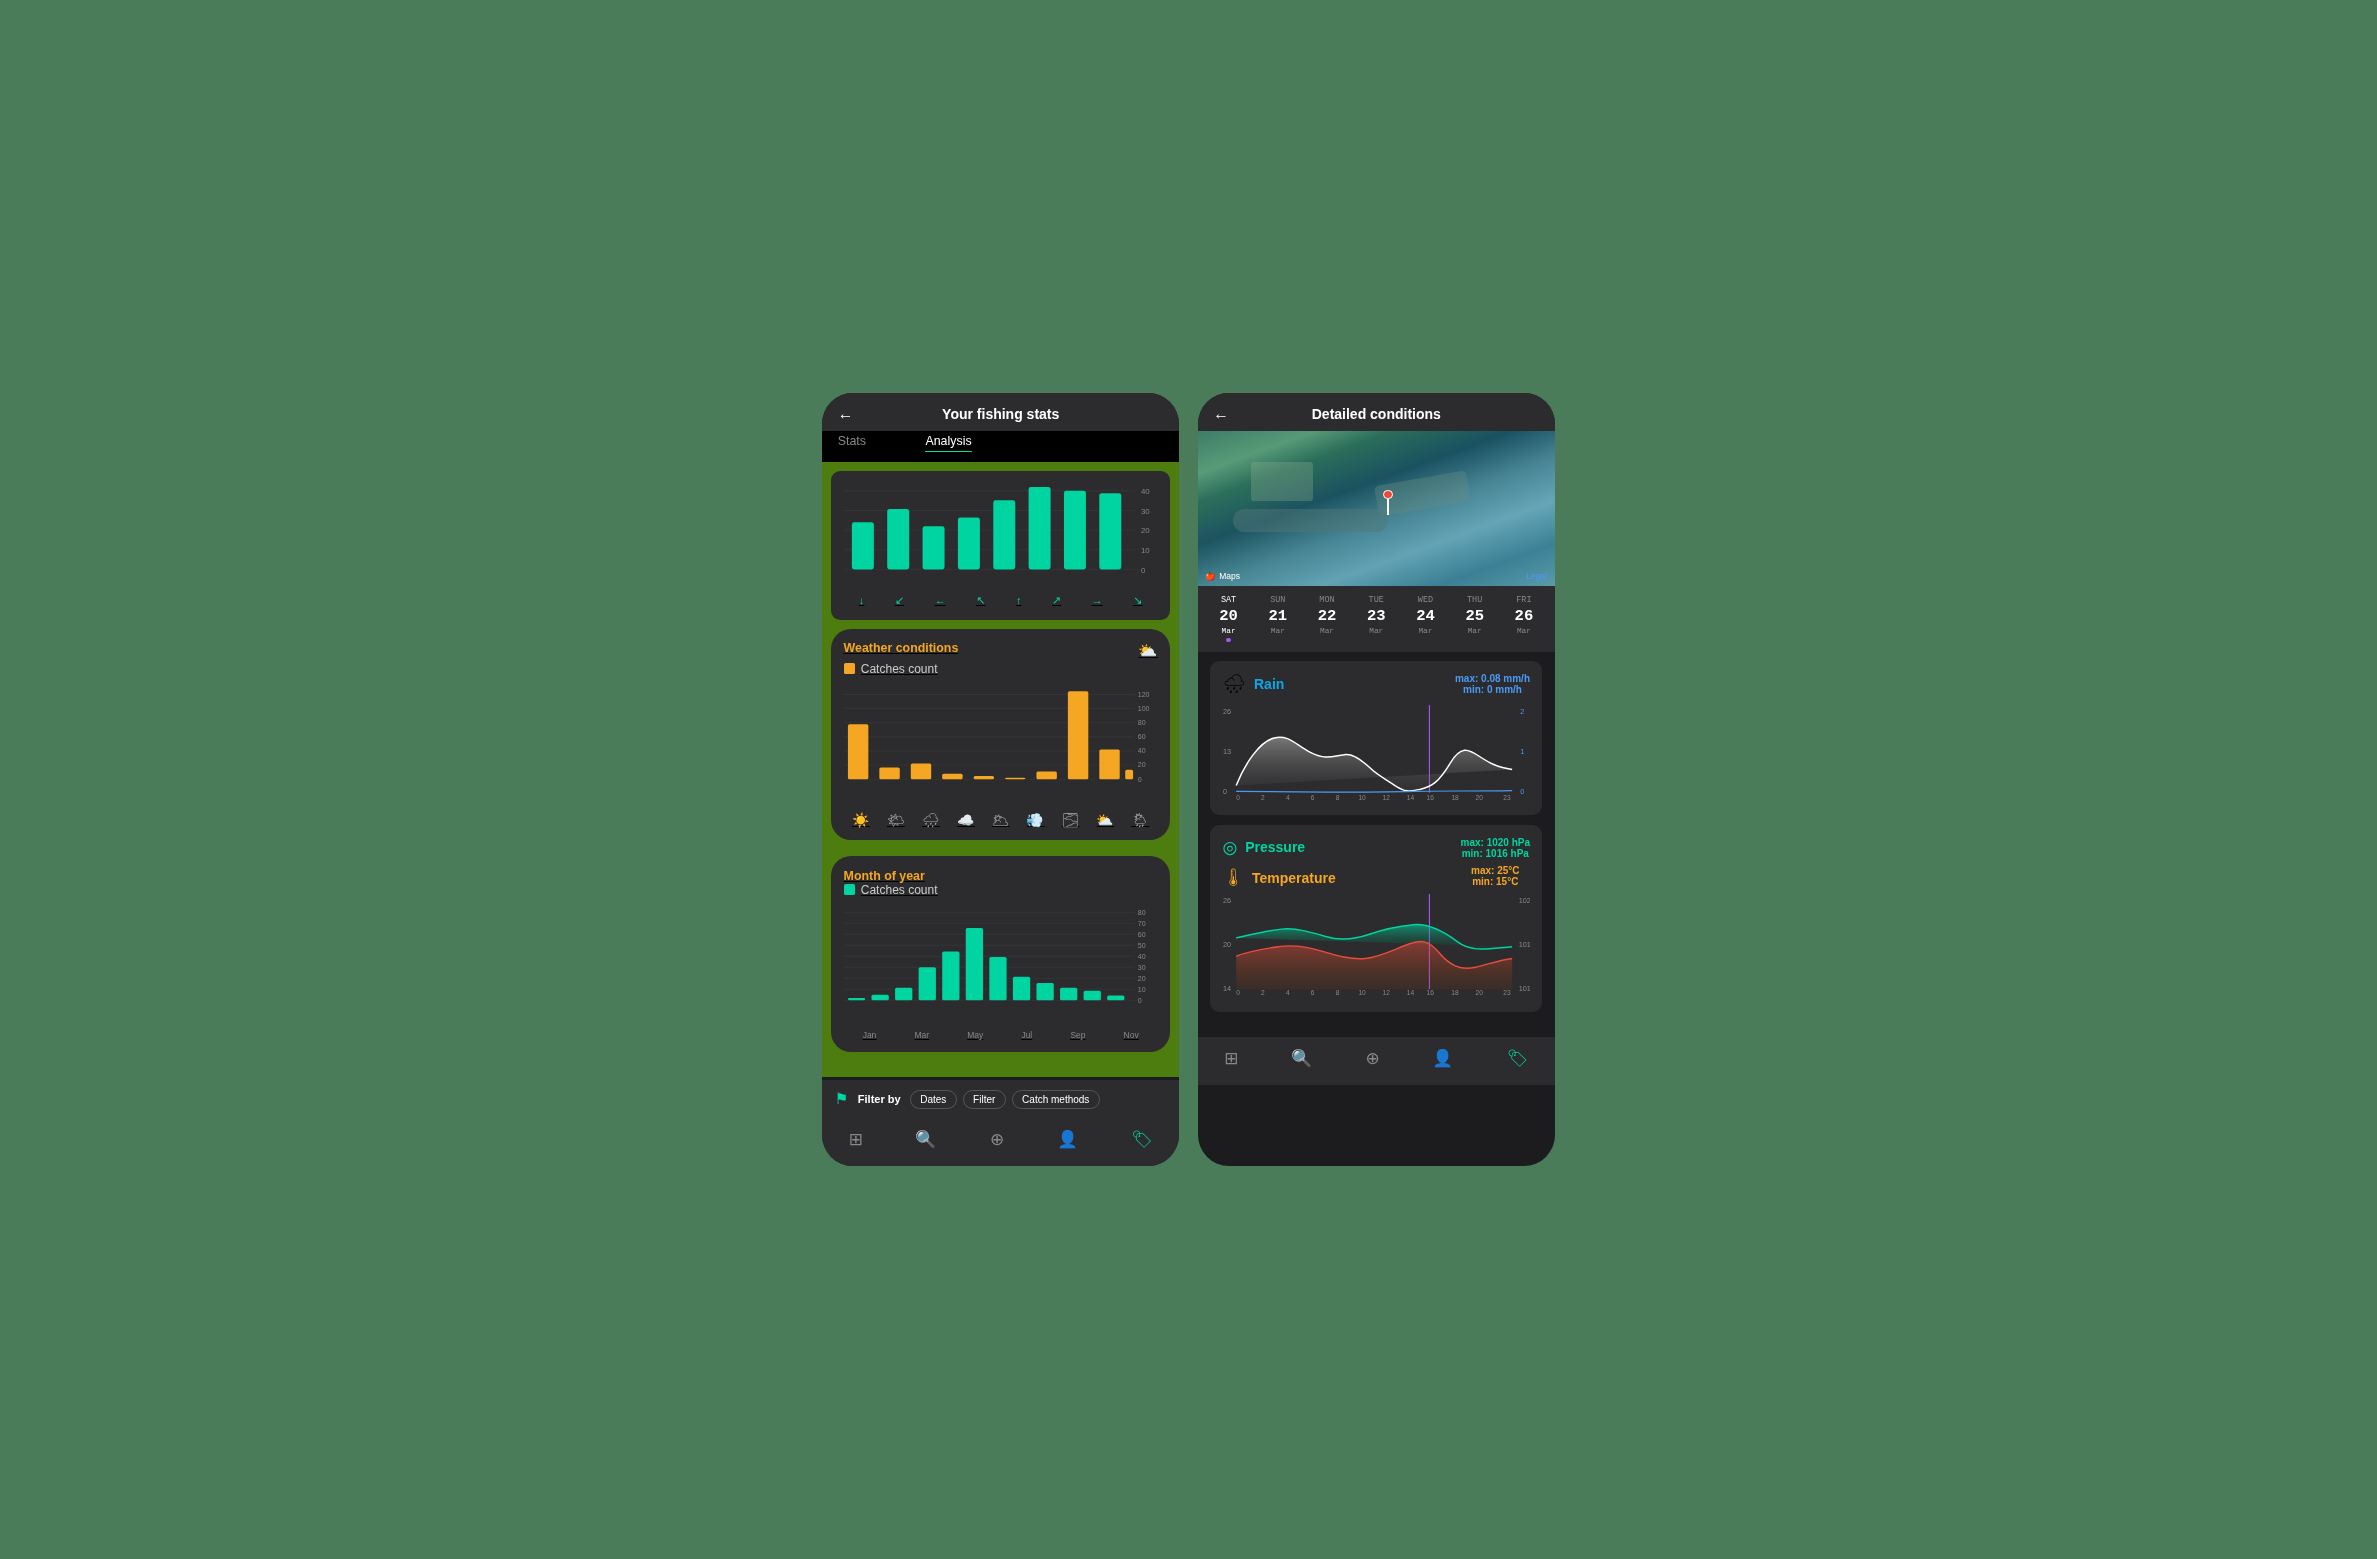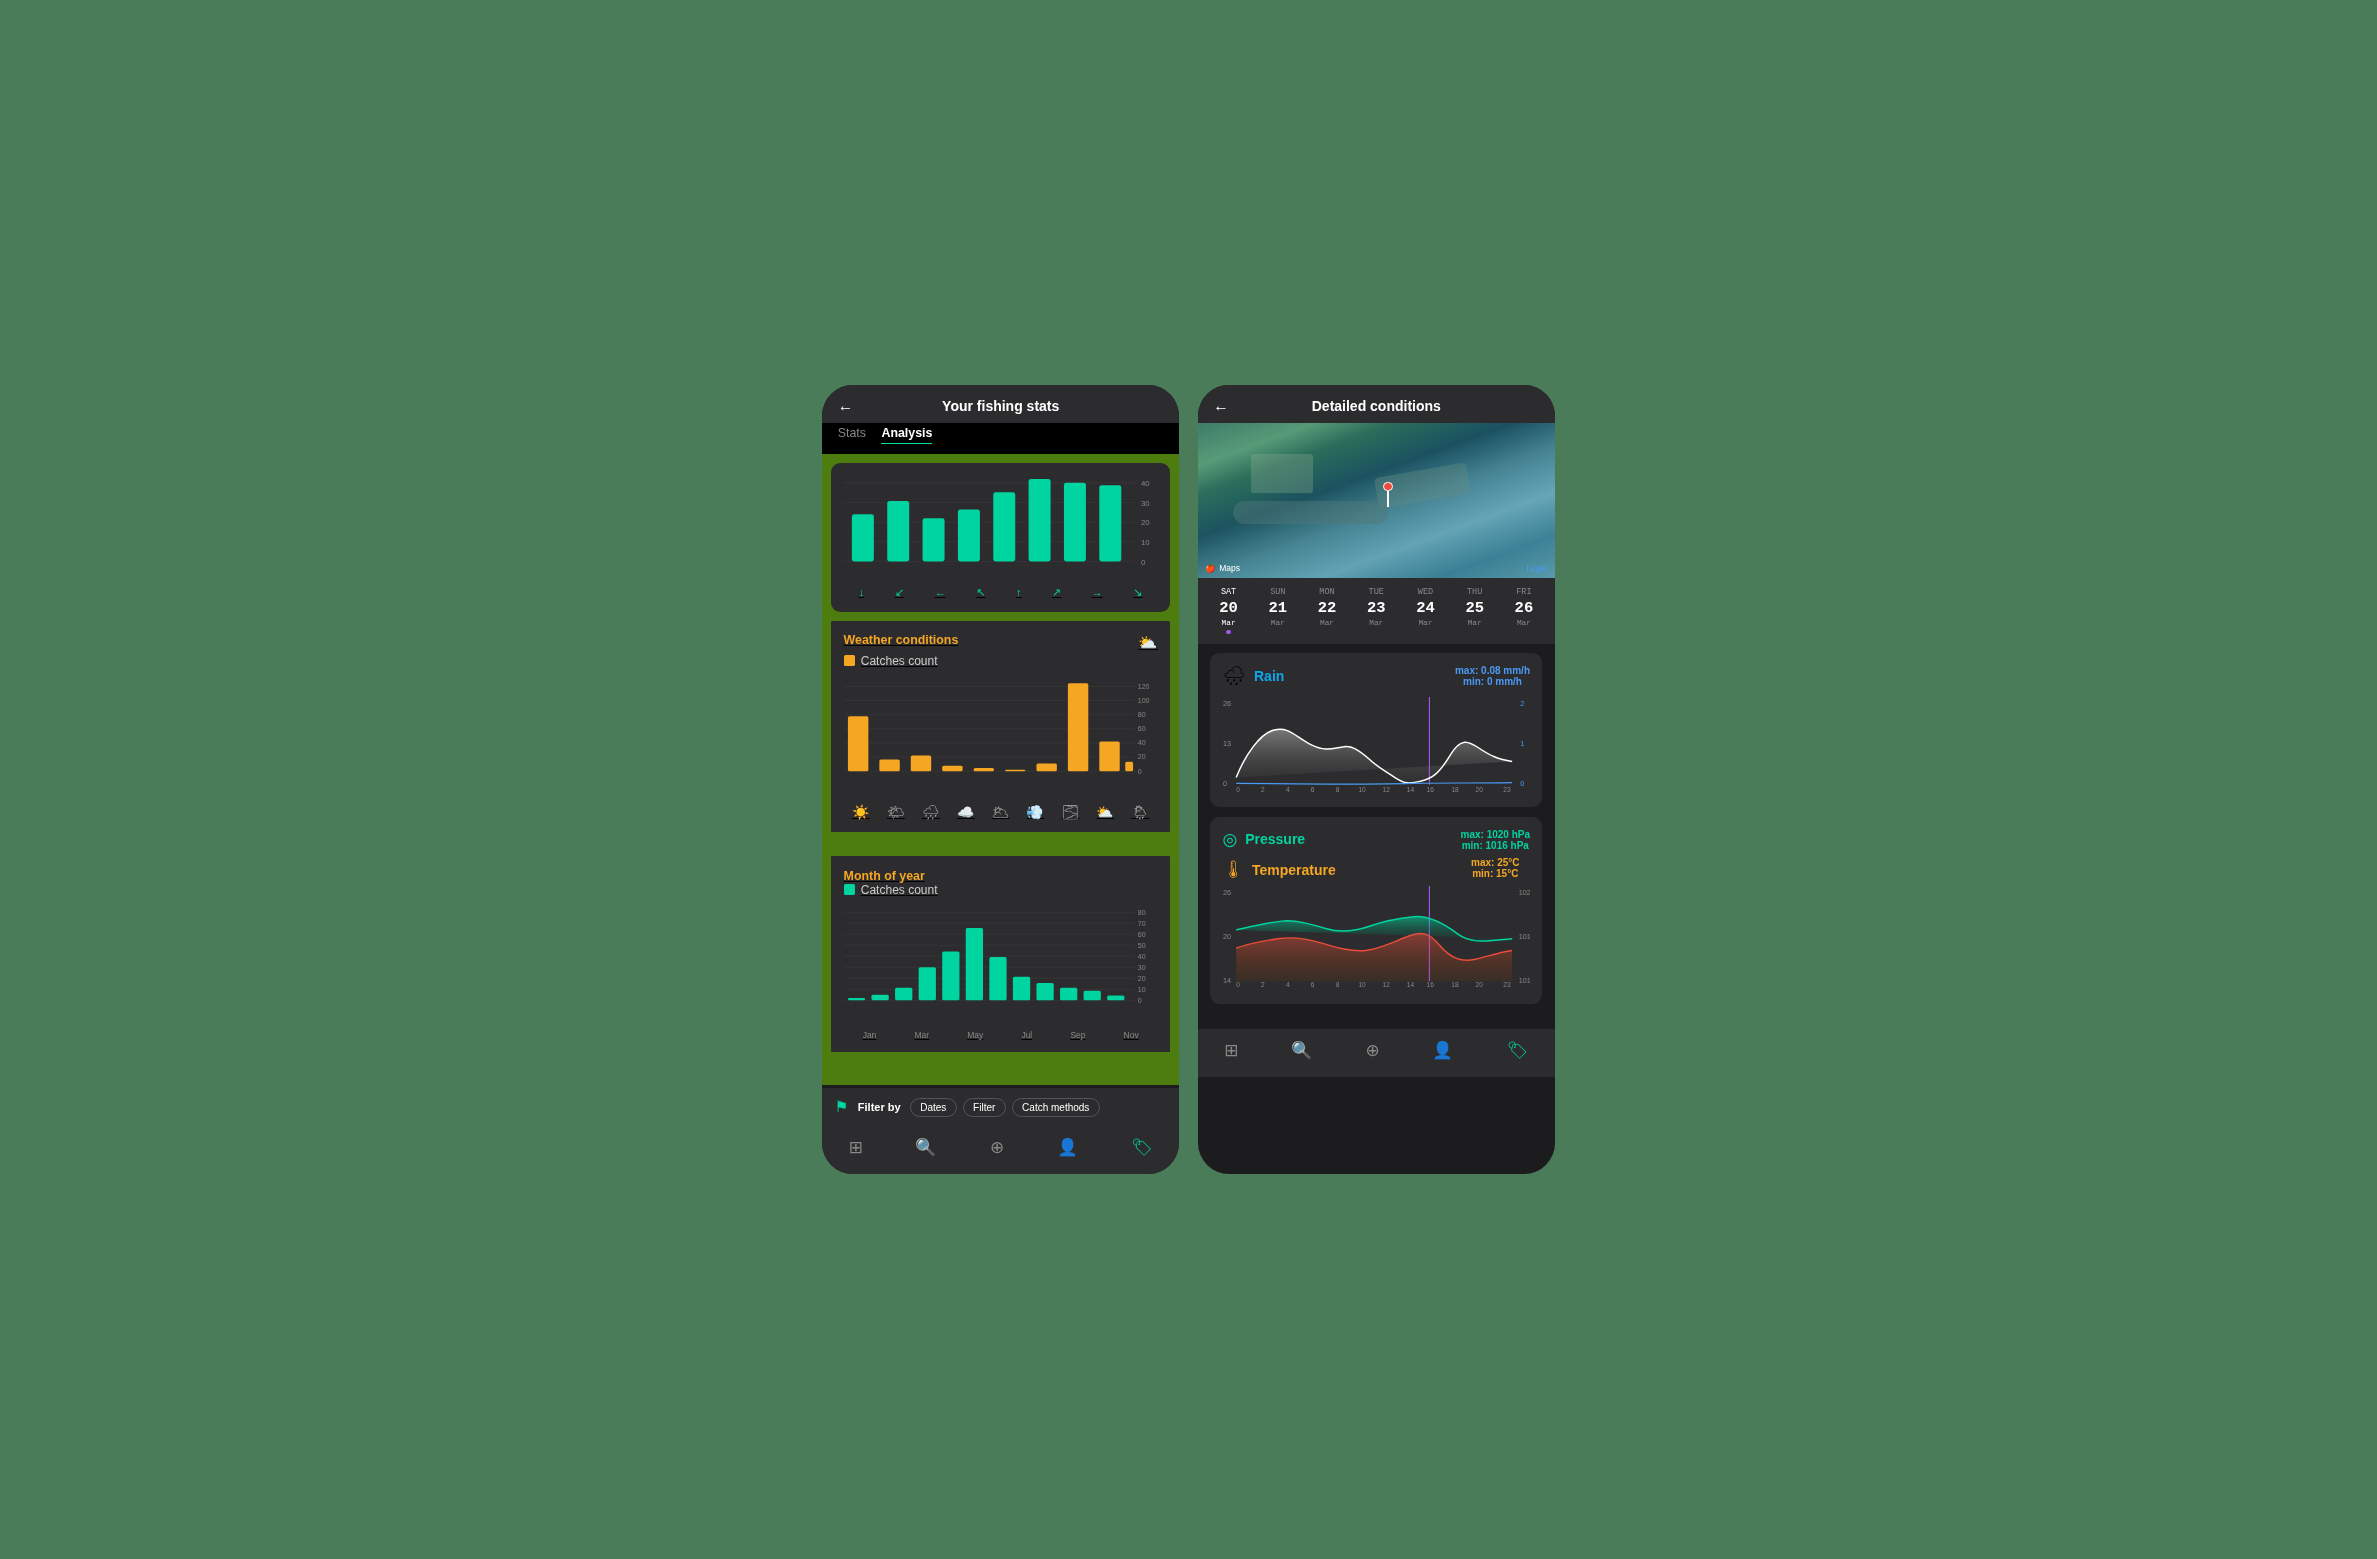--- a/index.html
+++ b/index.html
@@ -52,37 +52,38 @@
       gap: 15.5px;
     }
     .tab {
       color: #888;
       font-size: 12.4px;
       padding: 3.1px 0;
       cursor: pointer;
     }
     .tab.active {
       color: #fff;
-      font-weight: 700;
+      font-weight: 400;
       border-bottom: 1.6px solid #00e0a0;
+      margin-left: 44px;
     }
     
     .screen-content {
       background: #4d7c0f;
       padding: 9px;
       overflow-y: auto;
       max-height: 636px;
       text-decoration: underline;
     }
     
     .chart-section {
       background: #2c2c2e;
-      border-radius: 1px;
+      border-radius: 20px;
       padding: 12.4px;
-      margin-bottom: 24px;
+      margin-bottom: 16px;
     }
     .chart-section-title {
       color: #f5a623;
       font-size: 12.4px;
       font-weight: 700;
       margin-bottom: 6.2px;
     }
     .legend-row {
       display: flex;
       align-items: center;

